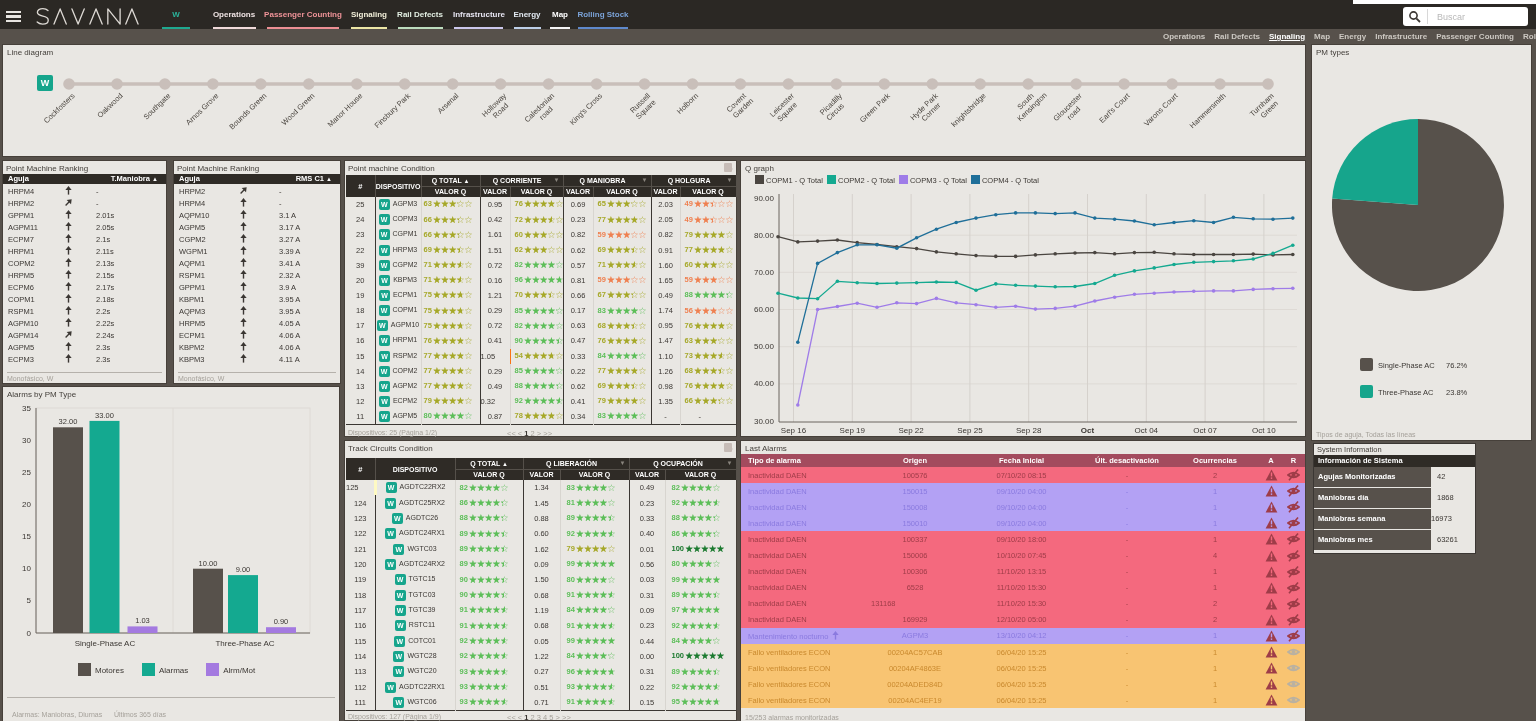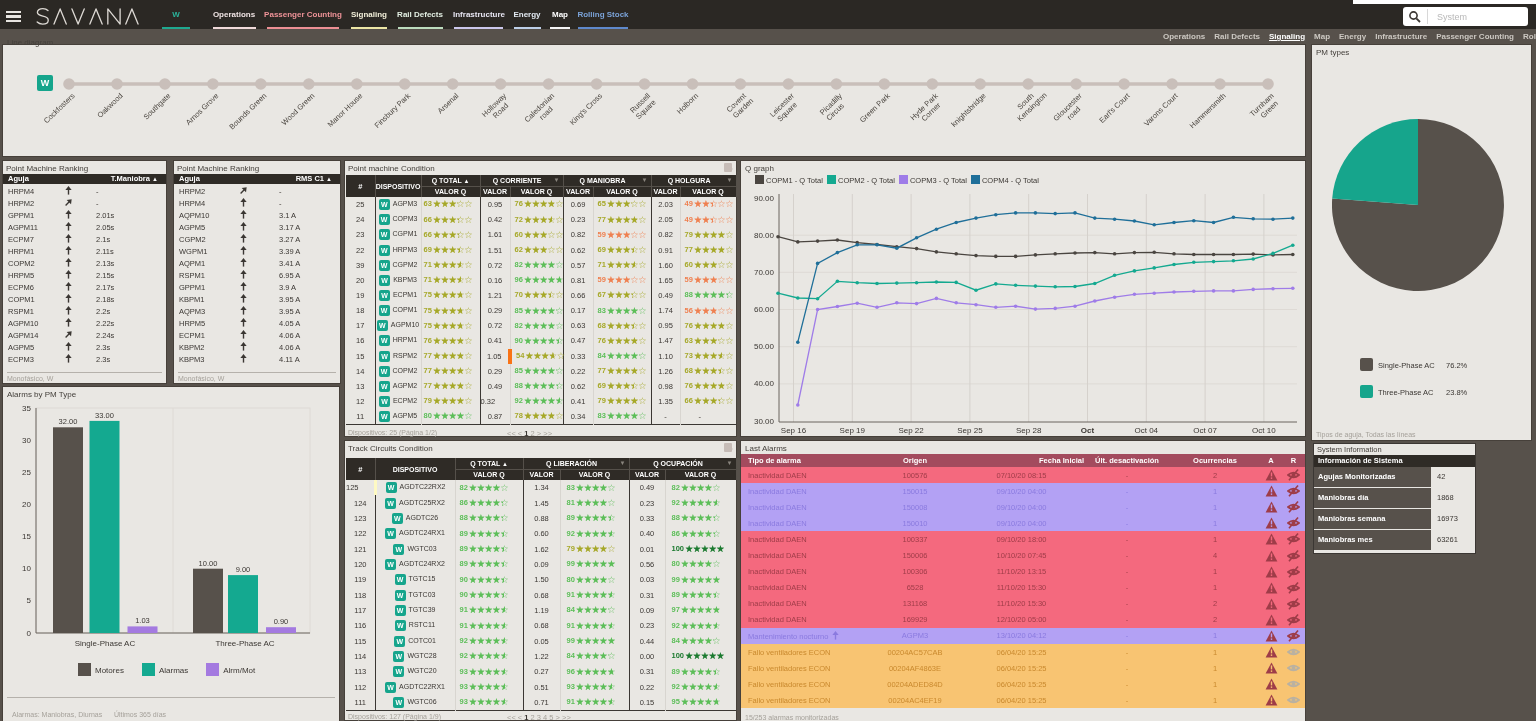--- a/index.html
+++ b/index.html
@@ -50,24 +50,24 @@
 <div class="abs" style="left:560px;top:10px;transform:translateX(-50%);font-size:8px;font-weight:bold;color:#FFFFFF;white-space:nowrap">Map</div>
 <div class="abs" style="left:550px;top:27px;width:20px;height:2px;background:#F5F5F5"></div>
 <div class="abs" style="left:603px;top:10px;transform:translateX(-50%);font-size:8px;font-weight:bold;color:#7BA3D9;white-space:nowrap">Rolling Stock</div>
 <div class="abs" style="left:578px;top:27px;width:50px;height:2px;background:#5F89CC"></div>
 <div class="abs" style="left:1403px;top:7px;width:125px;height:19px;background:#fff;border-radius:3px"></div>
 <svg class="abs" style="left:1408px;top:10px" width="14" height="14" viewBox="0 0 14 14">
     <circle cx="5.5" cy="5.5" r="3.6" fill="none" stroke="#3B3733" stroke-width="1.6"></circle>
     <line x1="8.3" y1="8.3" x2="12" y2="12" stroke="#3B3733" stroke-width="1.8"></line>
   </svg>
 <div class="abs" style="left:1427px;top:9px;width:1px;height:15px;background:#D8D8D8"></div>
-<div class="abs" style="left:1437px;top:12px;font-size:9px;color:#B8B8B8">System</div>
+<div class="abs" style="left:1437px;top:12px;font-size:9px;color:#B8B8B8">Buscar</div>
 <div class="abs" style="left:1163px;top:32px;white-space:nowrap;font-size:8px;font-weight:bold;color:#CCC8C2"><span style="margin-right:9px">Operations</span><span style="margin-right:9px">Rail Defects</span><span style="margin-right:9px;color:#fff;text-decoration:underline">Signaling</span><span style="margin-right:9px">Map</span><span style="margin-right:9px">Energy</span><span style="margin-right:9px">Infrastructure</span><span style="margin-right:9px">Passenger Counting</span><span style="margin-right:9px">Rolling Stock</span></div>
 <div class="pn" style="left:2px;top:44px;width:1304px;height:113px"></div>
-<div class="ti" style="left:7px;top:38px">Line diagram</div>
+<div class="ti" style="left:7px;top:48px">Line diagram</div>
 <svg class="abs" style="left:0;top:0" width="1306" height="157" viewBox="0 0 1306 157">
     <line x1="69.0" y1="84.0" x2="1268.0" y2="84.0" stroke="#C9BFBA" stroke-width="3.5"></line>
     <circle cx="69.0" cy="84.0" r="5.8" fill="#C9BFBA"></circle>
     <g transform="translate(71.0,92) rotate(-44)" font-size="7.5" fill="#4A453F">
       <text x="0" y="6" text-anchor="end">Cockfosters</text>
     </g>
     <circle cx="117.0" cy="84.0" r="5.8" fill="#C9BFBA"></circle>
     <g transform="translate(119.0,92) rotate(-44)" font-size="7.5" fill="#4A453F">
       <text x="0" y="6" text-anchor="end">Oakwood</text>
     </g>
@@ -427,21 +427,21 @@
         <td style="padding-left:22px">3.41 A</td>
       </tr>
       <tr style="height:12px">
         <td style="width:55px;padding-left:5px">RSPM1</td>
         <td style="width:28px;text-align:center;font-weight:bold;font-size:9px"><svg width="9" height="9" viewBox="0 0 9 9" style="vertical-align:-1px">
             <g>
               <line x1="4.5" y1="8.6" x2="4.5" y2="2.8" stroke="#3B3733" stroke-width="1.4"></line>
               <path d="M4.5 0 L1.4 4 H7.6 Z" fill="#3B3733"></path>
             </g>
           </svg></td>
-        <td style="padding-left:22px">6.95 A</td>
+        <td style="padding-left:22px">2.32 A</td>
       </tr>
       <tr style="height:12px">
         <td style="width:55px;padding-left:5px">GPPM1</td>
         <td style="width:28px;text-align:center;font-weight:bold;font-size:9px"><svg width="9" height="9" viewBox="0 0 9 9" style="vertical-align:-1px">
             <g>
               <line x1="4.5" y1="8.6" x2="4.5" y2="2.8" stroke="#3B3733" stroke-width="1.4"></line>
               <path d="M4.5 0 L1.4 4 H7.6 Z" fill="#3B3733"></path>
             </g>
           </svg></td>
         <td style="padding-left:22px">3.9 A</td>
@@ -650,21 +650,21 @@
         <td style="padding-left:4px;white-space:nowrap;border-right:1px solid #3B3733"><span class="qv c-g">90</span><span class="sg c-g"><span class="sb">☆☆☆☆☆</span><span class="sf" style="width:90%">★★★★★</span></span></td>
         <td style="text-align:center;white-space:nowrap;border-right:1px solid #D8D5D0">0.47</td>
         <td style="padding-left:4px;white-space:nowrap;border-right:1px solid #3B3733"><span class="qv c-o">76</span><span class="sg c-o"><span class="sb">☆☆☆☆☆</span><span class="sf" style="width:76%">★★★★★</span></span></td>
         <td style="text-align:center;white-space:nowrap;border-right:1px solid #D8D5D0">1.47</td>
         <td style="padding-left:4px"><span class="qv c-o">63</span><span class="sg c-o"><span class="sb">☆☆☆☆☆</span><span class="sf" style="width:63%">★★★★★</span></span></td>
       </tr>
       <tr style="height:15.16px">
         <td style="text-align:center;white-space:nowrap;border-right:1px solid #3B3733">15</td>
         <td style="text-align:center;white-space:nowrap;border-right:1px solid #D8D5D0;padding:0"><span class="wb">W</span><span style="font-size:7px">RSPM2</span></td>
         <td style="padding-left:2px;white-space:nowrap;border-right:1px solid #3B3733"><span class="qv c-o">77</span><span class="sg c-o"><span class="sb">☆☆☆☆☆</span><span class="sf" style="width:77%">★★★★★</span></span></td>
-        <td style="text-align:center;white-space:nowrap;border-right:4px solid #f97316">1.05</td>
+        <td style="text-align:left;white-space:nowrap;border-right:1px solid #f97316">1.05</td>
         <td style="padding-left:4px;white-space:nowrap;border-right:1px solid #3B3733"><span class="qv c-o">54</span><span class="sg c-o"><span class="sb">☆☆☆☆☆</span><span class="sf" style="width:74%">★★★★★</span></span></td>
         <td style="text-align:center;white-space:nowrap;border-right:1px solid #D8D5D0">0.33</td>
         <td style="padding-left:4px;white-space:nowrap;border-right:1px solid #3B3733"><span class="qv c-g">84</span><span class="sg c-g"><span class="sb">☆☆☆☆☆</span><span class="sf" style="width:84%">★★★★★</span></span></td>
         <td style="text-align:center;white-space:nowrap;border-right:1px solid #D8D5D0">1.10</td>
         <td style="padding-left:4px"><span class="qv c-o">73</span><span class="sg c-o"><span class="sb">☆☆☆☆☆</span><span class="sf" style="width:73%">★★★★★</span></span></td>
       </tr>
       <tr style="height:15.16px">
         <td style="text-align:center;white-space:nowrap;border-right:1px solid #3B3733">14</td>
         <td style="text-align:center;white-space:nowrap;border-right:1px solid #D8D5D0;padding:0"><span class="wb">W</span><span style="font-size:7px">COPM2</span></td>
         <td style="padding-left:2px;white-space:nowrap;border-right:1px solid #3B3733"><span class="qv c-o">77</span><span class="sg c-o"><span class="sb">☆☆☆☆☆</span><span class="sf" style="width:77%">★★★★★</span></span></td>
@@ -1068,21 +1068,21 @@
       <col style="width:125px">
       <col style="width:86px">
       <col style="width:90px">
       <col style="width:22px">
       <col style="width:23px">
     </colgroup>
     <tbody>
       <tr style="background:#A34B5E;color:#fff;font-weight:bold;height:13px;font-size:7.5px">
         <td style="padding-left:7px">Tipo de alarma</td>
         <td style="text-align:center">Origen</td>
-        <td style="text-align:right">Fecha Inicial</td>
+        <td style="text-align:center">Fecha Inicial</td>
         <td style="text-align:center">Últ. desactivación</td>
         <td style="text-align:center">Ocurrencias</td>
         <td style="text-align:center">A</td>
         <td style="text-align:center">R</td>
       </tr>
       <tr style="background:#F4697E;color:#9E3C48;height:16.1px">
         <td style="padding-left:7px">Inactividad DAEN</td>
         <td style="text-align:center">100576</td>
         <td style="text-align:center">07/10/20 08:15</td>
         <td style="text-align:center">-</td>
@@ -1212,21 +1212,21 @@
             <rect x="5.8" y="8.4" width="1.4" height="1.5" fill="#F4697E"></rect>
           </svg></td>
         <td style="text-align:center"><svg width="13" height="12" viewBox="0 0 13 12" style="vertical-align:middle">
             <path d="M1 6 Q6.5 1.4 12 6 Q6.5 10.6 1 6 Z" fill="none" stroke="#9E3C48" stroke-width="1.7"></path>
             <circle cx="6.5" cy="6" r="2.1" fill="#9E3C48"></circle>
             <line x1="2.0" y1="11.2" x2="11.0" y2="0.6" stroke="#9E3C48" stroke-width="1.6"></line>
           </svg></td>
       </tr>
       <tr style="background:#F4697E;color:#9E3C48;height:16.1px">
         <td style="padding-left:7px">Inactividad DAEN</td>
-        <td style="text-align:center">131168</td>
+        <td style="">131168</td>
         <td style="text-align:center">11/10/20 15:30</td>
         <td style="text-align:center">-</td>
         <td style="text-align:center">2</td>
         <td style="text-align:center"><svg width="13" height="12" viewBox="0 0 13 12" style="vertical-align:middle">
             <path d="M6.5 0.6 L12.4 11.4 H0.6 Z" fill="#9E3C48"></path>
             <rect x="5.8" y="3.4" width="1.4" height="4" fill="#F4697E"></rect>
             <rect x="5.8" y="8.4" width="1.4" height="1.5" fill="#F4697E"></rect>
           </svg></td>
         <td style="text-align:center"><svg width="13" height="12" viewBox="0 0 13 12" style="vertical-align:middle">
             <path d="M1 6 Q6.5 1.4 12 6 Q6.5 10.6 1 6 Z" fill="none" stroke="#9E3C48" stroke-width="1.7"></path>
@@ -1339,14 +1339,14 @@
   </table>
 <div class="ft" style="left:745px;top:714px">15/253 alarmas monitorizadas</div>
 <div class="pn" style="left:1313px;top:443px;width:163px;height:111px;border-color:#3B3733"></div>
 <div class="ti" style="left:1317px;top:445px;font-size:7.5px">System Information</div>
 <div class="abs" style="left:1314px;top:455px;width:161px;height:12px;background:#2F2B26;color:#fff;font-size:7.5px;font-weight:bold;line-height:12px"><span style="margin-left:4px">Información de Sistema</span></div>
 <div class="abs" style="left:1314px;top:467px;width:117px;height:21px;background:#57514B;border-bottom:1px solid #E9E7E3;color:#fff;font-size:7.5px;font-weight:bold;line-height:20px"><span style="margin-left:4px">Agujas Monitorizadas</span></div>
 <div class="abs" style="left:1431px;top:467px;width:44px;height:21px;color:#3B3733;font-size:7.5px;line-height:20px"><span style="margin-left:6px">42</span></div>
 <div class="abs" style="left:1314px;top:488px;width:117px;height:21px;background:#57514B;border-bottom:1px solid #E9E7E3;color:#fff;font-size:7.5px;font-weight:bold;line-height:20px"><span style="margin-left:4px">Maniobras día</span></div>
 <div class="abs" style="left:1431px;top:488px;width:44px;height:21px;color:#3B3733;font-size:7.5px;line-height:20px"><span style="margin-left:6px">1868</span></div>
 <div class="abs" style="left:1314px;top:509px;width:117px;height:21px;background:#57514B;border-bottom:1px solid #E9E7E3;color:#fff;font-size:7.5px;font-weight:bold;line-height:20px"><span style="margin-left:4px">Maniobras semana</span></div>
-<div class="abs" style="left:1431px;top:509px;width:44px;height:21px;color:#3B3733;font-size:7.5px;line-height:20px"><span style="margin-left:6px">16973</span></div>
+<div class="abs" style="left:1431px;top:509px;width:44px;height:21px;color:#3B3733;font-size:7.5px;line-height:20px"><span style="margin-left:0">16973</span></div>
 <div class="abs" style="left:1314px;top:530px;width:117px;height:21px;background:#57514B;border-bottom:1px solid #E9E7E3;color:#fff;font-size:7.5px;font-weight:bold;line-height:20px"><span style="margin-left:4px">Maniobras mes</span></div>
 <div class="abs" style="left:1431px;top:530px;width:44px;height:21px;color:#3B3733;font-size:7.5px;line-height:20px"><span style="margin-left:6px">63261</span></div>
 </body></html>

